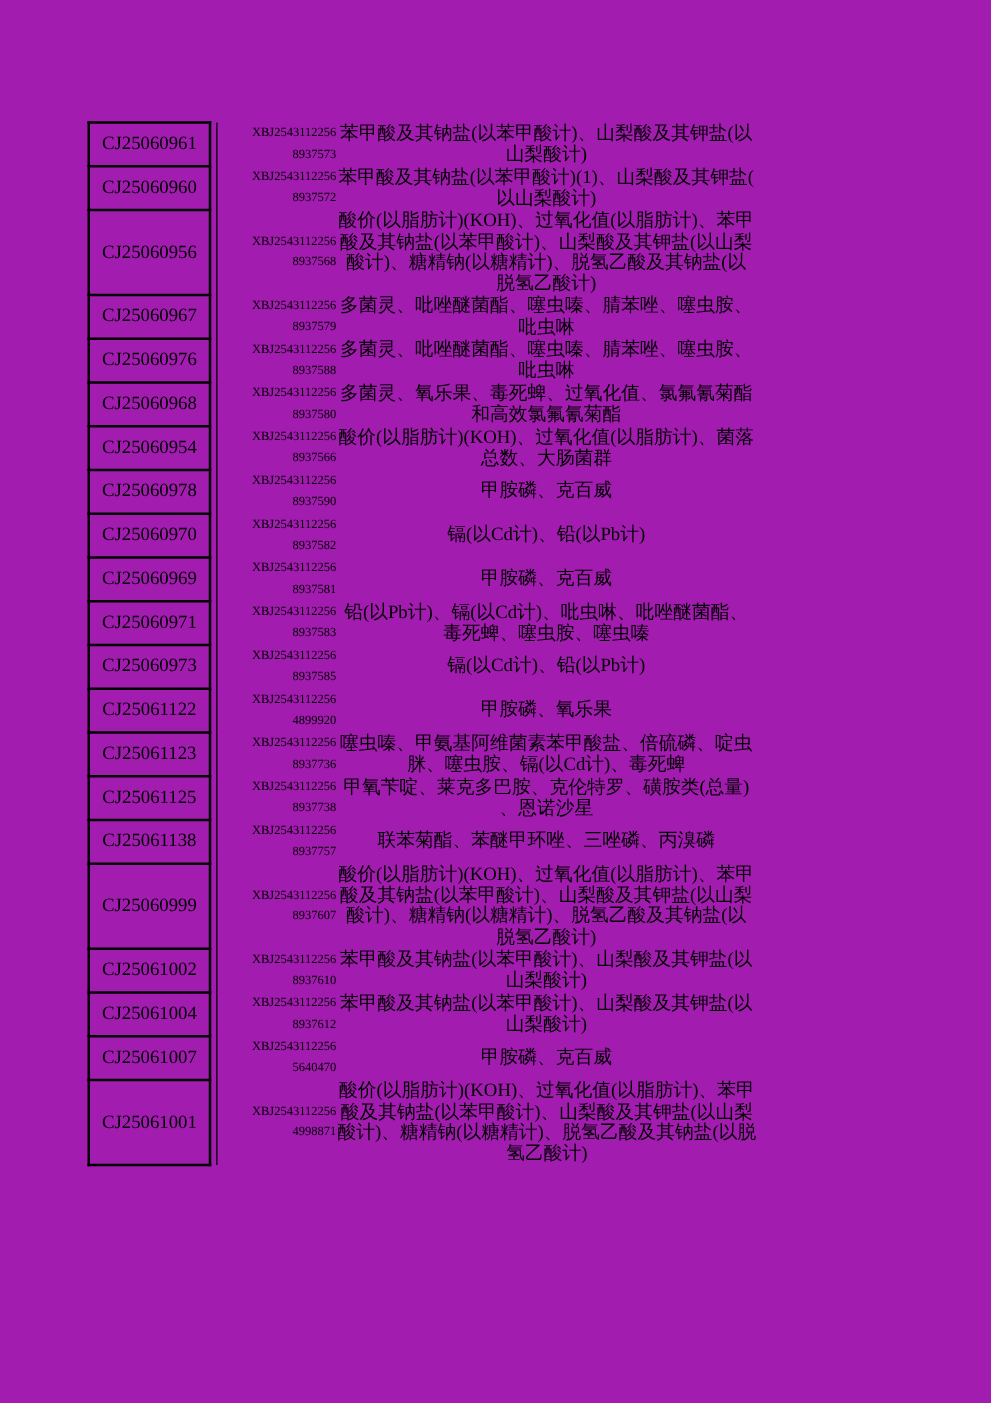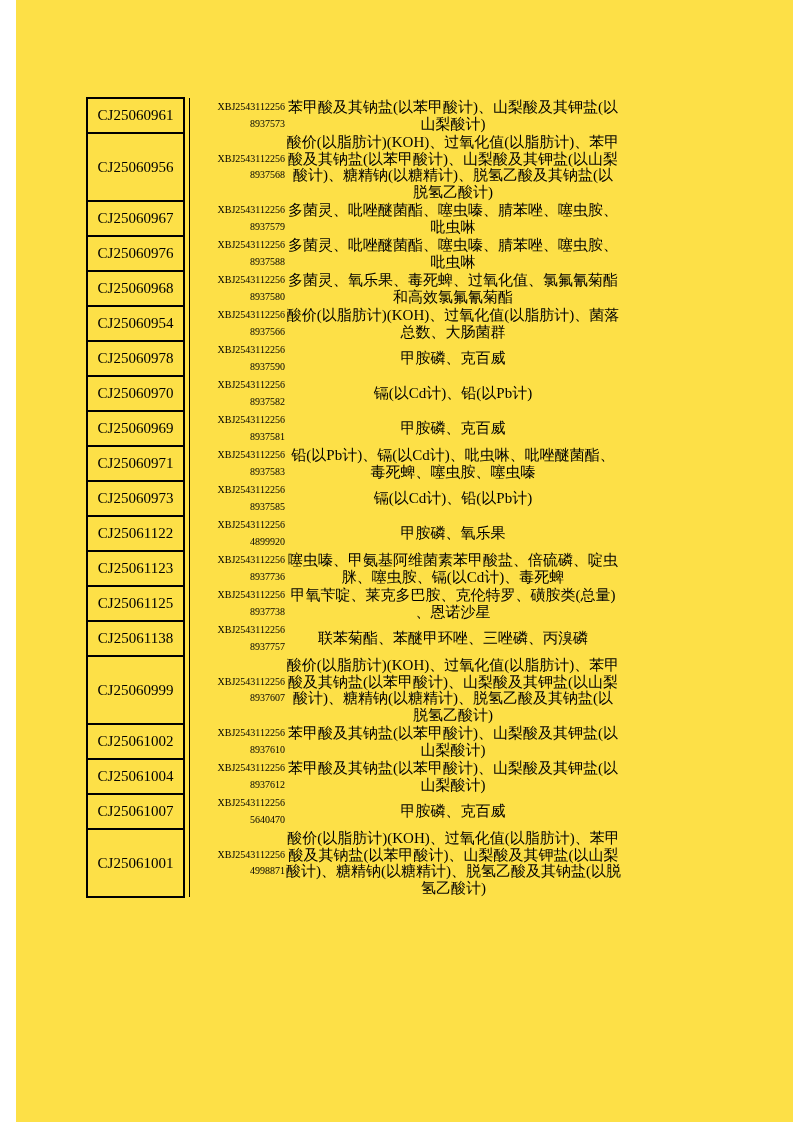--- a/index.html
+++ b/index.html
@@ -7,23 +7,22 @@
     width: 793px;
     height: 1122px;
     background: #ffffff;
     position: relative;
     font-family: "Liberation Serif", "DejaVu Serif", serif;
     color: #000000;
   }
   .page {
     position: absolute;
     inset: 0;
-    background: #fde047;
+    background: #a21caf;
     overflow: hidden;
-    margin-left: 16px;
   }
   table.results {
     position: absolute;
     left: 70px;
     top: 97px;
     border-collapse: collapse;
     table-layout: fixed;
     font-size: 15px;
     line-height: 16.5px;
     color: #000000;
@@ -79,20 +78,33 @@
     <td class="c2">
       <span class="rep-line">XBJ2543112256</span>
       <span class="rep-line">8937573</span>
     </td>
     <td class="c3">
       <span>苯甲酸及其钠盐(以苯甲酸计)、山梨酸及其钾盐(以山梨酸计)</span>
     </td>
   </tr>
         <tr>
     <td class="c1">
+      <span>CJ25060960</span>
+    </td>
+    <td class="gap"></td>
+    <td class="c2">
+      <span class="rep-line">XBJ2543112256</span>
+      <span class="rep-line">8937572</span>
+    </td>
+    <td class="c3">
+      <span>苯甲酸及其钠盐(以苯甲酸计)(1)、山梨酸及其钾盐(以山梨酸计)</span>
+    </td>
+  </tr>
+        <tr>
+    <td class="c1">
       <span>CJ25060956</span>
     </td>
     <td class="gap"></td>
     <td class="c2">
       <span class="rep-line">XBJ2543112256</span>
       <span class="rep-line">8937568</span>
     </td>
     <td class="c3">
       <span>酸价(以脂肪计)(KOH)、过氧化值(以脂肪计)、苯甲酸及其钠盐(以苯甲酸计)、山梨酸及其钾盐(以山梨酸计)、糖精钠(以糖精计)、脱氢乙酸及其钠盐(以脱氢乙酸计)</span>
     </td>

